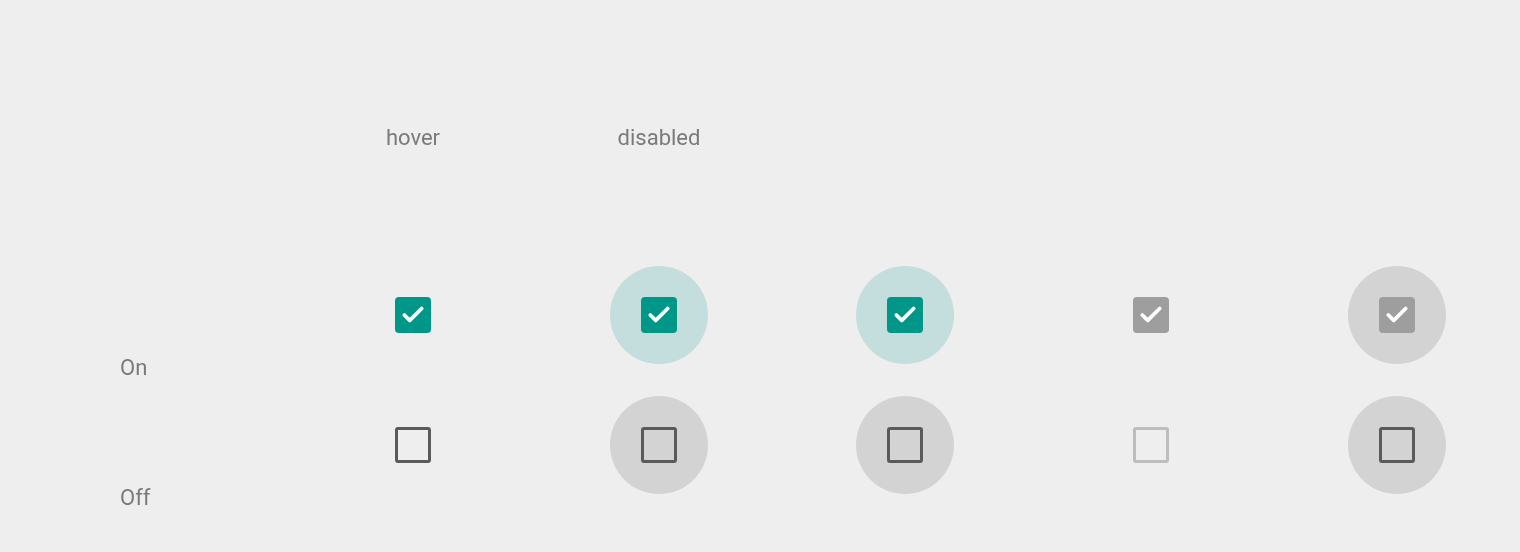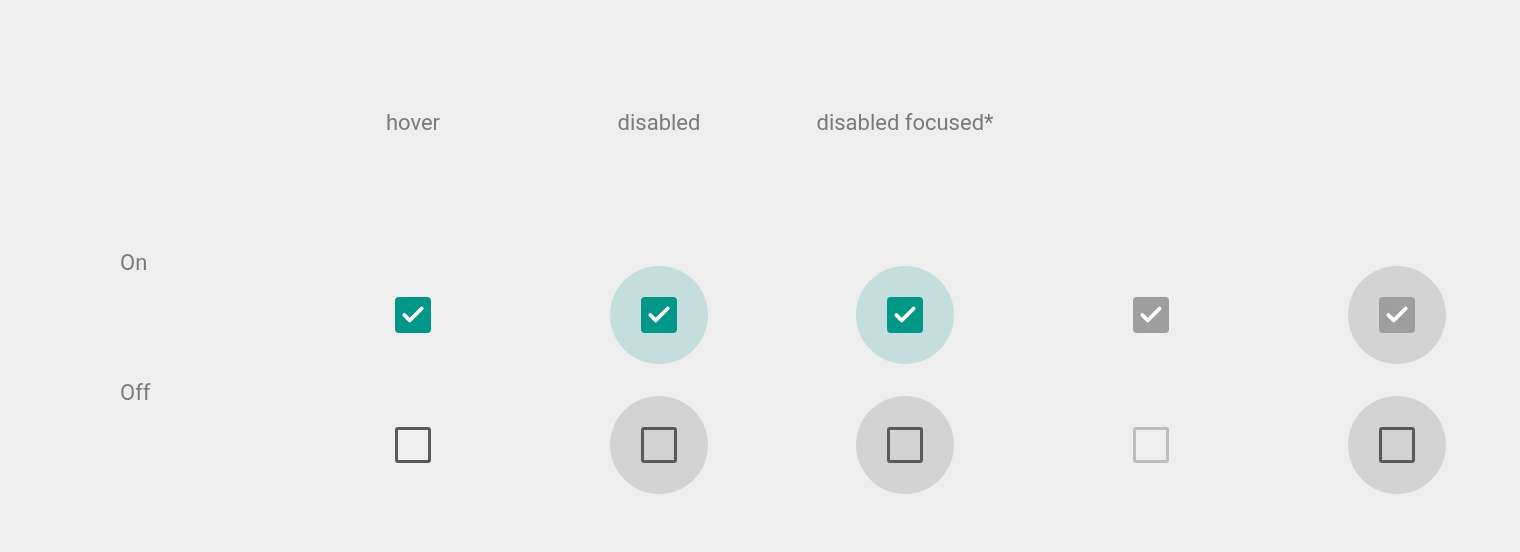--- a/index.html
+++ b/index.html
@@ -12,37 +12,37 @@
       height: 552px;
       background: #eeeeee;
       font-family: -apple-system, BlinkMacSystemFont, "Segoe UI", Roboto, Helvetica, Arial, sans-serif;
       display: flex;
       flex-direction: column;
       padding-top: 110px;
       padding-left: 90px;
     }
     .header-row {
       display: flex;
-      align-items: flex-start;
+      align-items: flex-end;
       height: 40px;
       margin-bottom: 100px;
     }
     .header-spacer {
       width: 200px;
     }
     .header-cell {
       width: 246px;
       text-align: center;
       font-size: 22px;
       color: #7a7a7a;
       font-weight: 400;
     }
     .data-row {
       display: flex;
-      align-items: flex-start;
+      align-items: flex-end;
       height: 130px;
     }
     .row-label {
       width: 200px;
       font-size: 22px;
       color: #7a7a7a;
       padding-left: 30px;
     }
     .checkbox-cell {
       width: 246px;
@@ -94,21 +94,20 @@
       height: 26px;
     }
   </style>
 </head>
 <body>
 
 <div class="header-row">
   <div class="header-spacer"></div>
   <div class="header-cell">hover</div>
   <div class="header-cell">disabled</div>
-  <div class="header-cell">disabled focused*</div>
 </div>
 
 <div class="data-row">
   <div class="row-label">On</div>
 
   <div class="checkbox-cell">
     <div class="checkbox checkbox-checked-teal">
       <svg class="checkmark" viewBox="0 0 24 24" fill="none" stroke="white" stroke-width="3.5" stroke-linecap="round" stroke-linejoin="round">
           <polyline points="20 6 9 17 4 12"></polyline>
         </svg>

